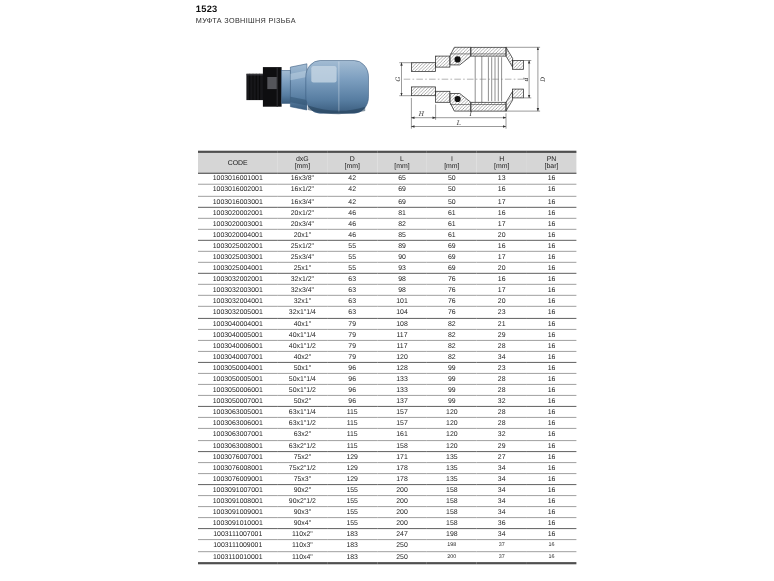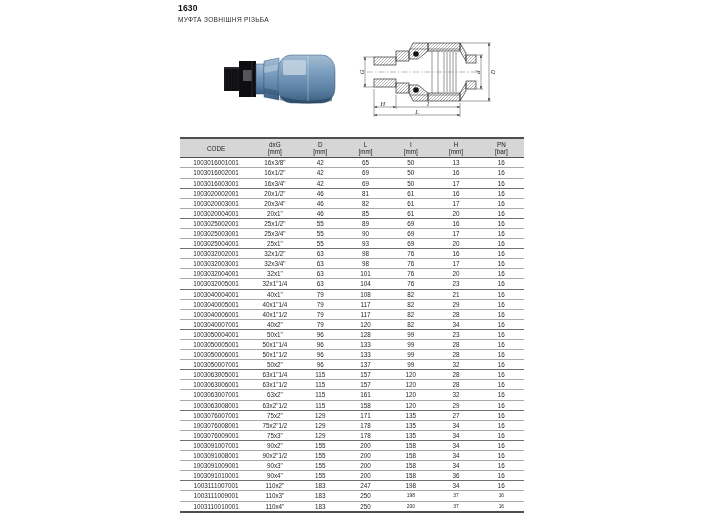--- a/index.html
+++ b/index.html
@@ -38,21 +38,21 @@
   
   table.dims tbody tr:nth-child(n+34) td:nth-child(n+5){font-size:4.9px}
 
   svg text{font-family:"DejaVu Serif","Liberation Serif",serif}
 </style>
 </head>
 <body>
 
 <div class="page">
 
-  <div class="prod-code">1630</div>
+  <div class="prod-code">1523</div>
   <div class="prod-title">МУФТА ЗОВНІШНЯ РІЗЬБА</div>
 
   <div class="photo">
     <svg width="122" height="58" viewBox="0 0 122 58">
       <defs>
         <linearGradient id="gBlue" x1="0" y1="0" x2="0" y2="1">
           <stop offset="0" stop-color="#a3bcd3"></stop>
           <stop offset="0.35" stop-color="#7d9fc0"></stop>
           <stop offset="0.75" stop-color="#577da1"></stop>
           <stop offset="1" stop-color="#3b5d7e"></stop>

